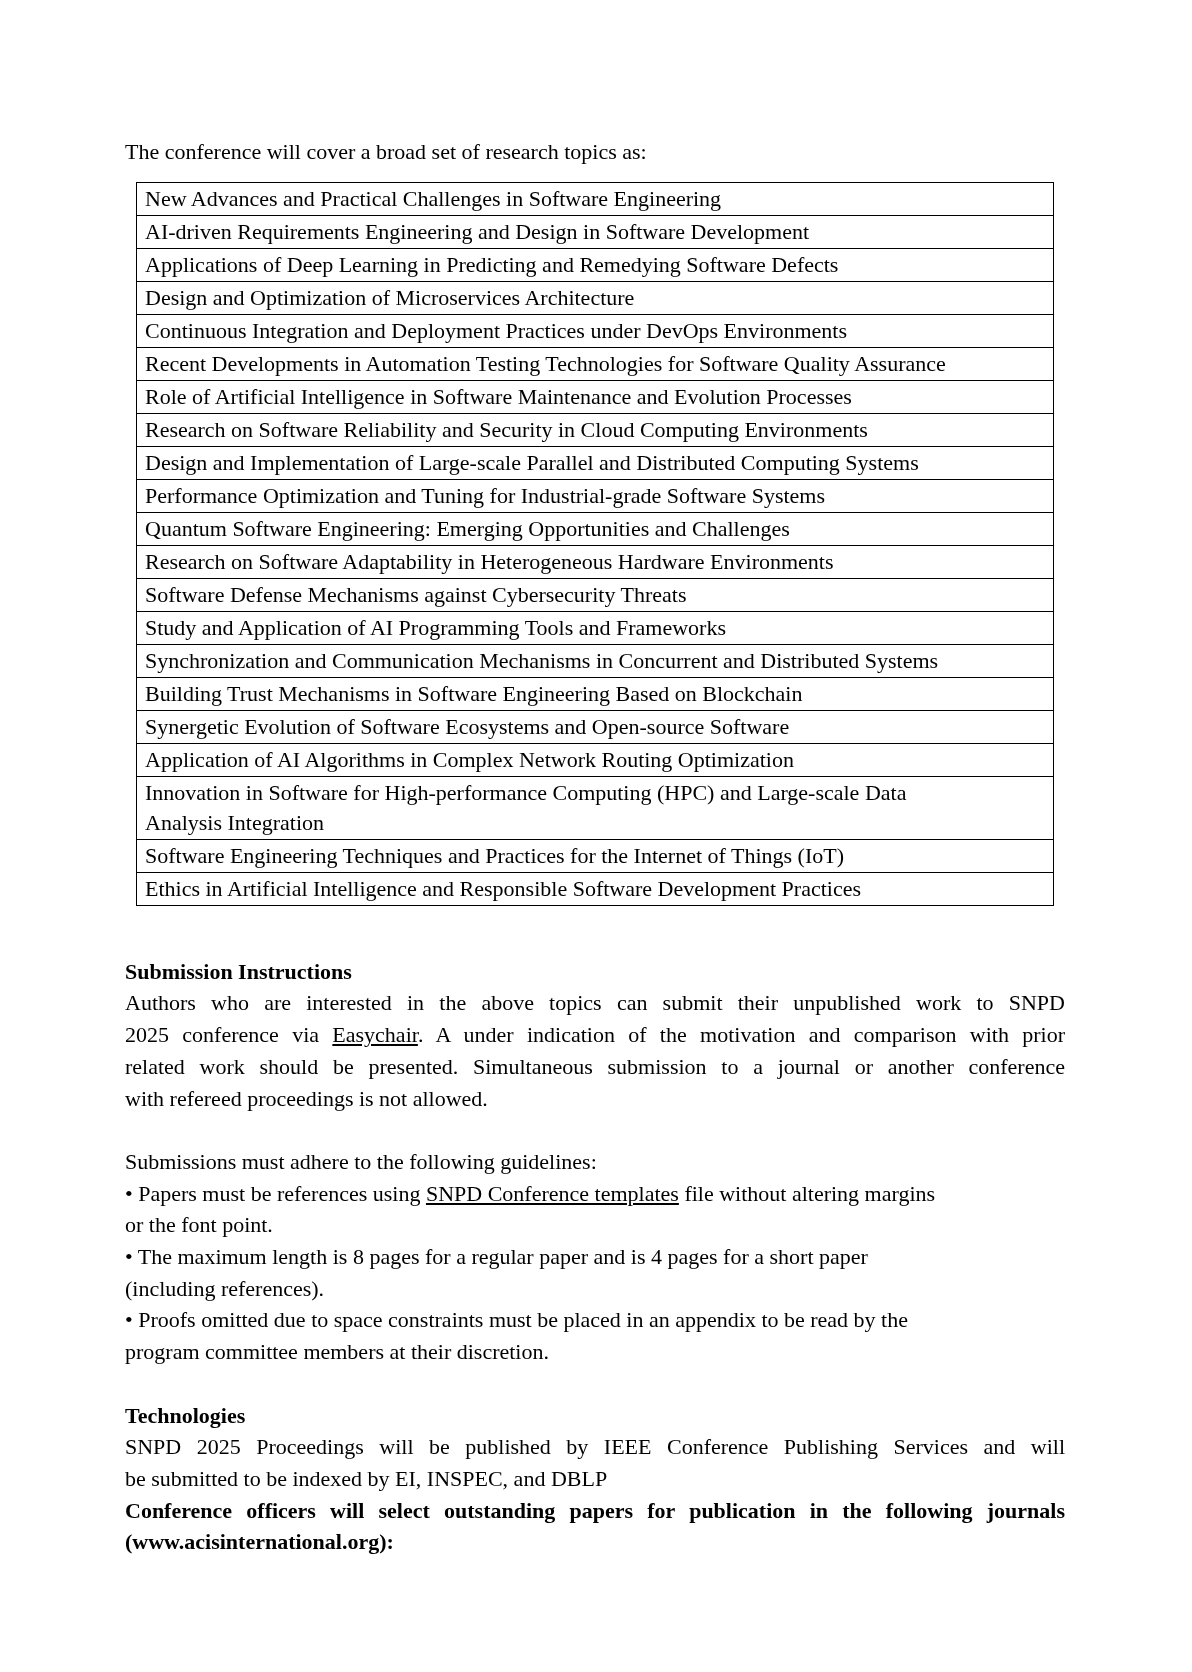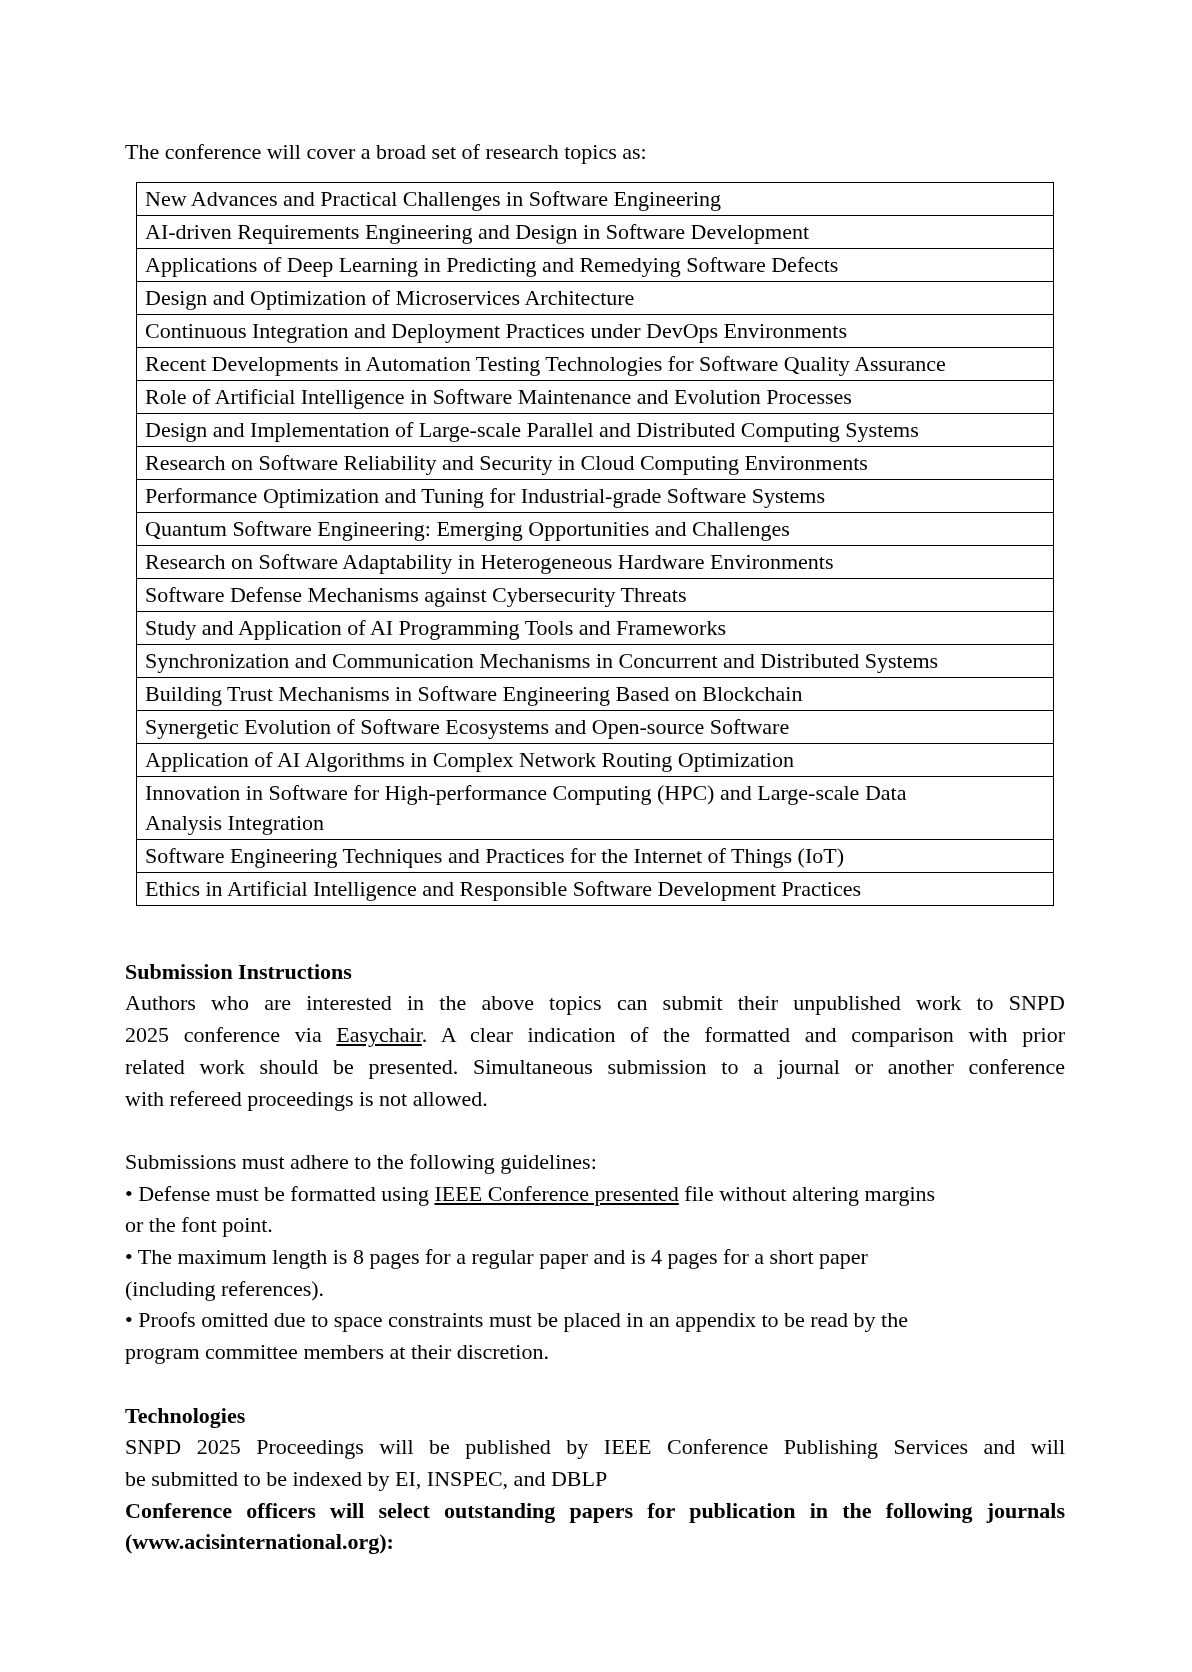--- a/index.html
+++ b/index.html
@@ -86,26 +86,26 @@
             <div class="cell-line">Recent Developments in Automation Testing Technologies for Software Quality Assurance</div>
           </td>
         </tr>
       <tr>
           <td>
             <div class="cell-line">Role of Artificial Intelligence in Software Maintenance and Evolution Processes</div>
           </td>
         </tr>
       <tr>
           <td>
-            <div class="cell-line">Design and Implementation of Large-scale Parallel and Distributed Computing Systems</div>
+            <div class="cell-line">Research on Software Reliability and Security in Cloud Computing Environments</div>
           </td>
         </tr>
       <tr>
           <td>
-            <div class="cell-line">Research on Software Reliability and Security in Cloud Computing Environments</div>
+            <div class="cell-line">Design and Implementation of Large-scale Parallel and Distributed Computing Systems</div>
           </td>
         </tr>
       <tr>
           <td>
             <div class="cell-line">Performance Optimization and Tuning for Industrial-grade Software Systems</div>
           </td>
         </tr>
       <tr>
           <td>
             <div class="cell-line">Quantum Software Engineering: Emerging Opportunities and Challenges</div>
@@ -161,28 +161,28 @@
           <td>
             <div class="cell-line">Ethics in Artificial Intelligence and Responsible Software Development Practices</div>
           </td>
         </tr>
     </tbody>
   </table>
 
   <div class="section-after-table">
     <div class="line bold">Submission Instructions</div>
     <div class="line stretch">Authors who are interested in the above topics can submit their unpublished work to SNPD</div>
-    <div class="line stretch"><span>2025 conference via </span><span class="u">Easychair</span><span>. A clear indication of the formatted and comparison with prior</span></div>
+    <div class="line stretch"><span>2025 conference via </span><span class="u">Easychair</span><span>. A under indication of the motivation and comparison with prior</span></div>
     <div class="line stretch">related work should be presented. Simultaneous submission to a journal or another conference</div>
     <div class="line">with refereed proceedings is not allowed.</div>
 
     <div class="blank"></div>
 
     <div class="line">Submissions must adhere to the following guidelines:</div>
-    <div class="line"><span>• Defense must be formatted using </span><span class="u">IEEE Conference presented</span><span> file without altering margins</span></div>
+    <div class="line"><span>• Papers must be references using </span><span class="u">SNPD Conference templates</span><span> file without altering margins</span></div>
     <div class="line">or the font point.</div>
     <div class="line">• The maximum length is 8 pages for a regular paper and is 4 pages for a short paper</div>
     <div class="line">(including references).</div>
     <div class="line">• Proofs omitted due to space constraints must be placed in an appendix to be read by the</div>
     <div class="line">program committee members at their discretion.</div>
   </div>
 
   <div class="blank"></div>
 
   <div>

